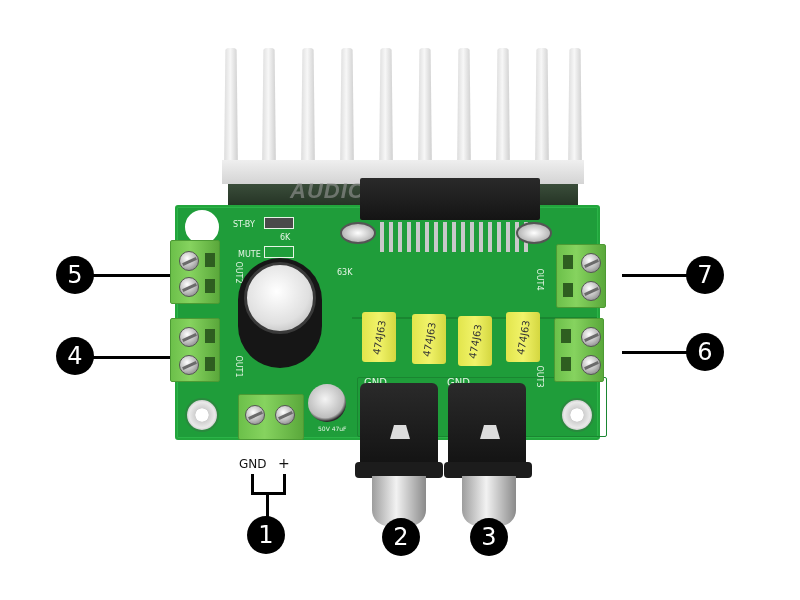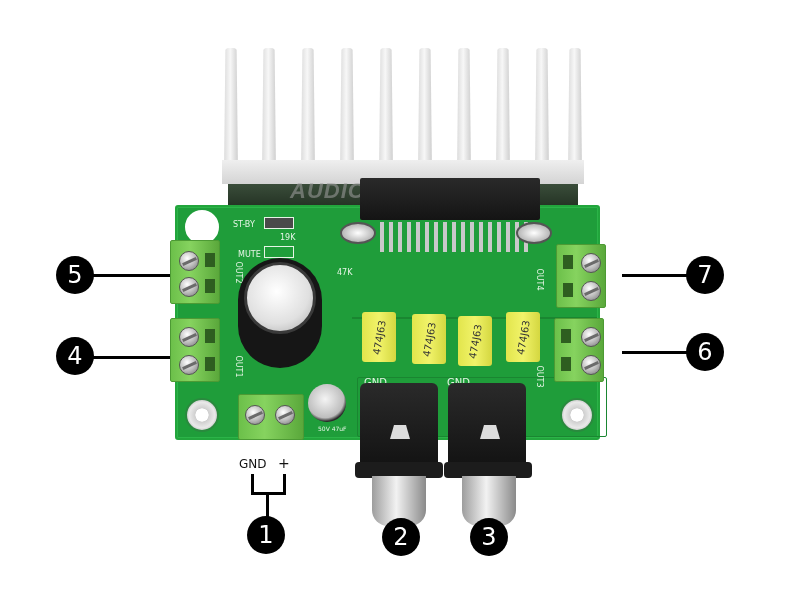--- a/index.html
+++ b/index.html
@@ -82,24 +82,24 @@
 
   <div class="brand" style="left:290px;top:178px;">AUDIOPHONICS</div>
 
   <div class="ic"></div>
   <div class="ic-pins"></div>
   <div class="screw-post" style="left:340px;top:222px;"></div>
   <div class="screw-post" style="left:516px;top:222px;"></div>
 
   <div class="silk" style="left:233px;top:220px;">ST-BY</div>
   <div class="silk-box" style="left:264px;top:217px;width:30px;height:12px;background:#4a4a4a;"></div>
-  <div class="silk" style="left:280px;top:233px;">19K</div>
+  <div class="silk" style="left:280px;top:233px;">6K</div>
   <div class="silk" style="left:238px;top:250px;">MUTE</div>
   <div class="silk-box" style="left:264px;top:246px;width:30px;height:12px;"></div>
-  <div class="silk" style="left:337px;top:268px;">47K</div>
+  <div class="silk" style="left:337px;top:268px;">63K</div>
   <div class="silk" style="left:227px;top:268px;transform:rotate(90deg);">OUT2</div>
   <div class="silk" style="left:227px;top:362px;transform:rotate(90deg);">OUT1</div>
   <div class="silk" style="left:528px;top:275px;transform:rotate(90deg);">OUT4</div>
   <div class="silk" style="left:528px;top:372px;transform:rotate(90deg);">OUT3</div>
   <div class="silk" style="left:364px;top:377px;font-size:10px;">GND</div>
   <div class="silk" style="left:447px;top:377px;font-size:10px;">GND</div>
   <div class="silk" style="left:318px;top:425px;font-size:6px;">50V 47uF</div>
 
   <div class="mount" style="left:185px;top:398px;"></div>
   <div class="mount" style="left:560px;top:398px;"></div>

